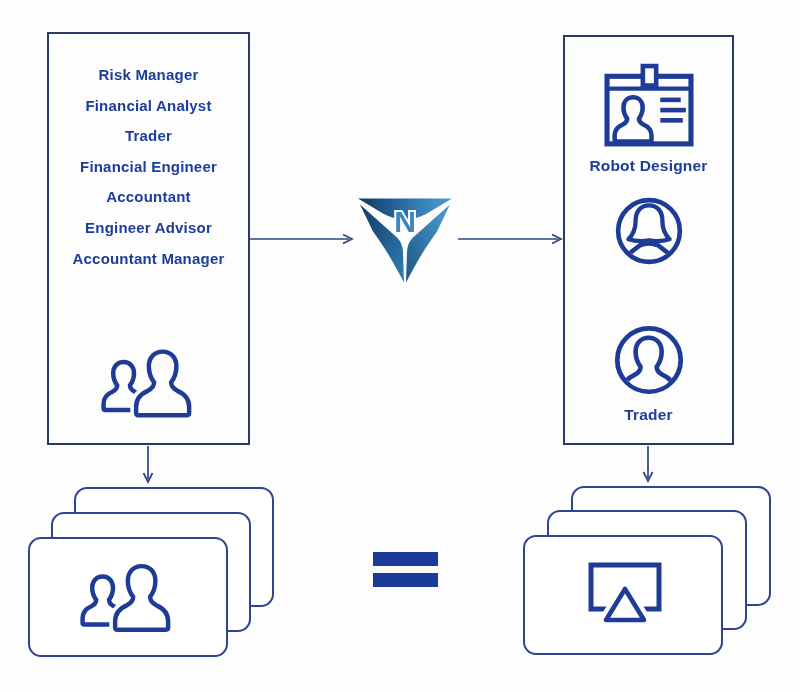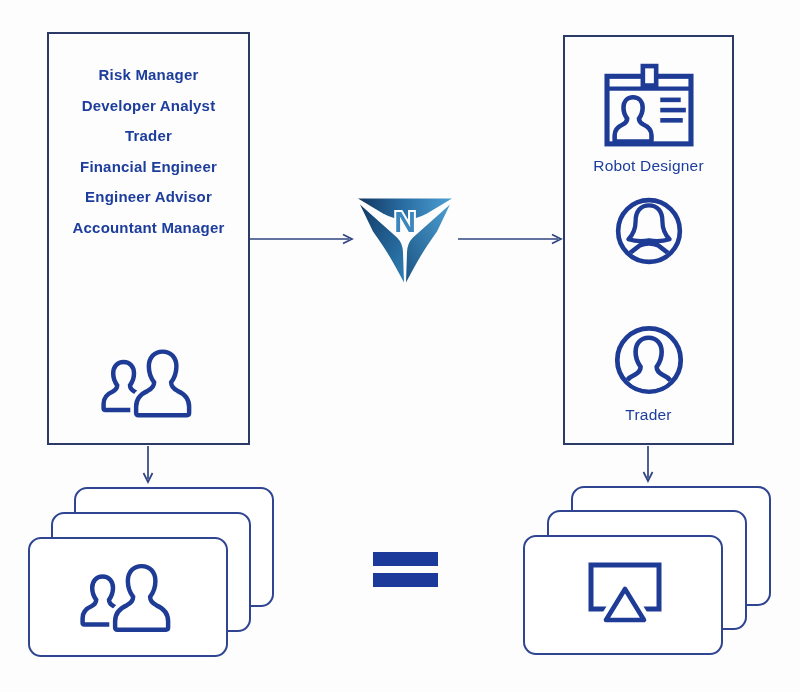--- a/index.html
+++ b/index.html
@@ -9,21 +9,21 @@
   }
   .panel { position:absolute; border:2px solid #2b3a66; background:#fdfdfd; box-sizing:border-box; }
   .panel-left  { left:47px; top:32px;  width:203px; height:413px; }
   .panel-right { left:563px; top:35px; width:171px; height:410px; }
 
   .roles { position:absolute; left:0; top:26px; width:100%; text-align:center; }
   .role  { font-size:15px; font-weight:bold; color:#1d3d9c; line-height:30.6px; letter-spacing:.2px; }
 
   .persona-label {
     position:absolute; left:0; width:100%; text-align:center;
-    font-size:15.5px; font-weight:normal; color:#1d3d9c; letter-spacing:.2px;
+    font-size:15.5px; font-weight:bold; color:#1d3d9c; letter-spacing:.2px;
   }
   .icon-abs { position:absolute; }
 
   .card {
     position:absolute; width:200px; height:120px; background:#ffffff;
     border:2px solid #2f4591; border-radius:13px; box-sizing:border-box;
   }
   .card-icon { position:absolute; }
 
   .eq-bar { position:absolute; left:373px; width:65px; height:14px; background:#1b3a9a; }
@@ -51,23 +51,24 @@
       <linearGradient id="logoGradR" x1="1" y1="0" x2="0" y2="1">
         <stop offset="0" stop-color="#4d9fd2"></stop>
           <stop offset="1" stop-color="#1c5585"></stop>
       </linearGradient>
     </defs>
   </svg>
 
   <div class="panel panel-left">
     <div class="roles">
       <div class="role">Risk Manager</div>
-      <div class="role">Developer Analyst</div>
+      <div class="role">Financial Analyst</div>
       <div class="role">Trader</div>
       <div class="role">Financial Engineer</div>
+      <div class="role">Accountant</div>
       <div class="role">Engineer Advisor</div>
       <div class="role">Accountant Manager</div>
     </div>
 
     <svg class="icon-abs" style="left:52px; top:312px;" width="96" height="75" viewBox="0 0 96 72">
       <g transform="translate(0,2)">
         <use href="#bust" transform="translate(1,11) scale(0.8)" fill="#fdfdfd" stroke="#1e3c96" stroke-width="5.6"></use>
         <use href="#bust" transform="translate(33,0) scale(1.06)" fill="#fdfdfd" stroke="#fdfdfd" stroke-width="11"></use>
         <use href="#bust" transform="translate(33,0) scale(1.06)" fill="#fdfdfd" stroke="#1e3c96" stroke-width="4.2"></use>
       </g>

